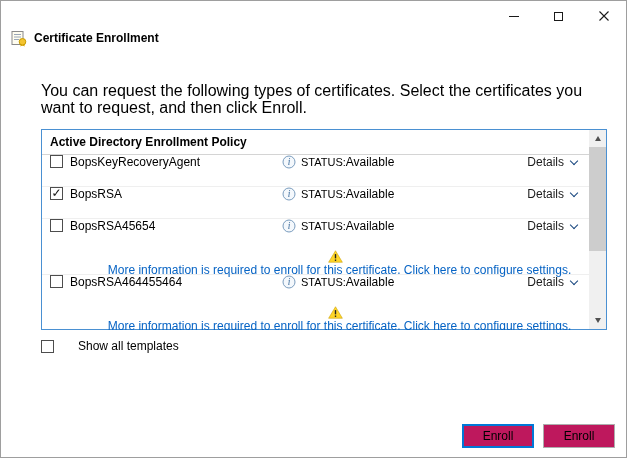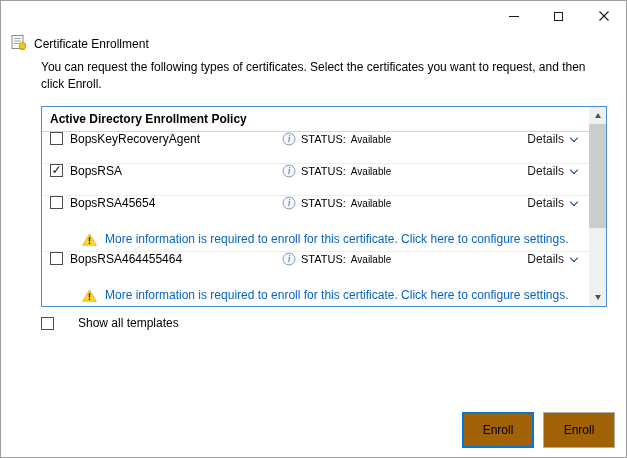--- a/index.html
+++ b/index.html
@@ -7,58 +7,58 @@
   body { font-family:"Liberation Sans", sans-serif; color:#000; }
 
   .window { width:627px; height:458px; border:1px solid #9E9E9E; background:#fff; position:relative; overflow:hidden; }
 
   
   .titlebar { height:30px; display:flex; justify-content:flex-end; align-items:stretch; }
   .win-btn { width:45px; display:flex; align-items:center; justify-content:center; cursor:default; }
   .min-glyph { width:10px; height:1px; background:#1a1a1a; display:block; }
   .max-glyph { width:9px; height:9px; border:1px solid #1a1a1a; display:block; }
 
-  .app-header { display:flex; align-items:flex-end; gap:7px; padding-left:10px; height:20px; font-size:12px; }
+  .app-header { display:flex; align-items:flex-start; gap:7px; padding-left:10px; height:20px; font-size:12px;font-weight:bold; }
 
   .content { padding-left:40px; }
   .page-title { font-size:15px; font-weight:400; color:#2565AE; margin-top:25px; }
-  .page-desc { font-size:12px; line-height:17px; margin-top:8px; width:548px; }
+  .page-desc { font-size:16px; line-height:17px; margin-top:31px; width:548px; }
 
   
   .listbox { position:relative; margin-top:13px; width:566px; height:201px; border:1px solid #4A90D2; background:#fff; }
   .list-header { font-weight:700; font-size:12px; padding:5px 0 5px 8px; border-bottom:1px solid #D4D4D4; margin-right:17px; }
   .list-body { height:calc(100% - 24px); margin-right:17px; overflow:hidden; }
   .cert-group { border-bottom:1px solid #EFEFEF; }
   .cert-group:last-child { border-bottom:none; }
   .cert-row { display:flex; align-items:flex-start; height:31px; padding:0 12px 0 8px; }
   .checkbox { flex:0 0 auto; width:13px; height:13px; border:1px solid #4d4d4d; background:#fff; font-size:12px; line-height:11px; text-align:center; color:#111; }
   .cert-name { margin-left:7px; width:212px; font-size:12px; white-space:nowrap; }
   .status-group { display:flex; align-items:center; }
   .info-icon, .warn-icon { flex:0 0 auto; display:block; }
   .status-label { font-weight:400; font-size:11px; margin-left:5px; }
-  .status-value { font-size:10px; margin-left:5px; }
+  .status-value { font-size:12px; }
   .details { margin-left:auto; display:flex; align-items:center; font-size:12px; color:#1b1b1b; cursor:default; }
   .chevron { width:6px; height:6px; border-right:1.5px solid #16457E; border-bottom:1.5px solid #16457E; transform:rotate(45deg); margin-left:7px; margin-top:-3px; }
-  .warning-row { display:flex; align-items:center; height:24px; padding-left:40px; }
+  .warning-row { display:flex; align-items:center; height:24px; padding-left:40px;flex-direction:column; }
   .warning-link { font-size:12px; color:#0663C4; margin-left:8px; cursor:pointer; white-space:nowrap; }
 
   
   .scrollbar { position:absolute; top:0; right:0; width:17px; height:100%; background:#F0F0F0; }
   .scroll-btn { position:absolute; left:0; width:17px; height:17px; display:flex; align-items:center; justify-content:center; }
   .scroll-btn.up { top:0; }
   .scroll-btn.down { bottom:0; }
   .tri-up { width:0; height:0; border-left:3.5px solid transparent; border-right:3.5px solid transparent; border-bottom:5px solid #505050; }
   .tri-down { width:0; height:0; border-left:3.5px solid transparent; border-right:3.5px solid transparent; border-top:5px solid #505050; }
   .scroll-thumb { position:absolute; top:17px; left:0; width:17px; height:104px; background:#CDCDCD; }
 
   .show-all { display:flex; align-items:center; margin-top:9px; font-size:12px; }
   .show-all-label { margin-left:24px; }
 
   .footer-buttons { position:absolute; right:11px; bottom:9px; display:flex; gap:9px; }
-  .btn { min-width:72px; height:36px; font-family:inherit; font-size:12px; background:#a16207; border:1px solid #ADADAD; color:#000; cursor:default; }
+  .btn { min-width:72px; height:24px; font-family:inherit; font-size:12px; background:#be185d; border:1px solid #ADADAD; color:#000; cursor:default; }
   .btn.primary { border:2px solid #0078D7; }
 </style>
 </head>
 <body>
 
 <div class="window">
 
   <div class="titlebar">
     <div class="win-btn">
       <span class="min-glyph"></span>

